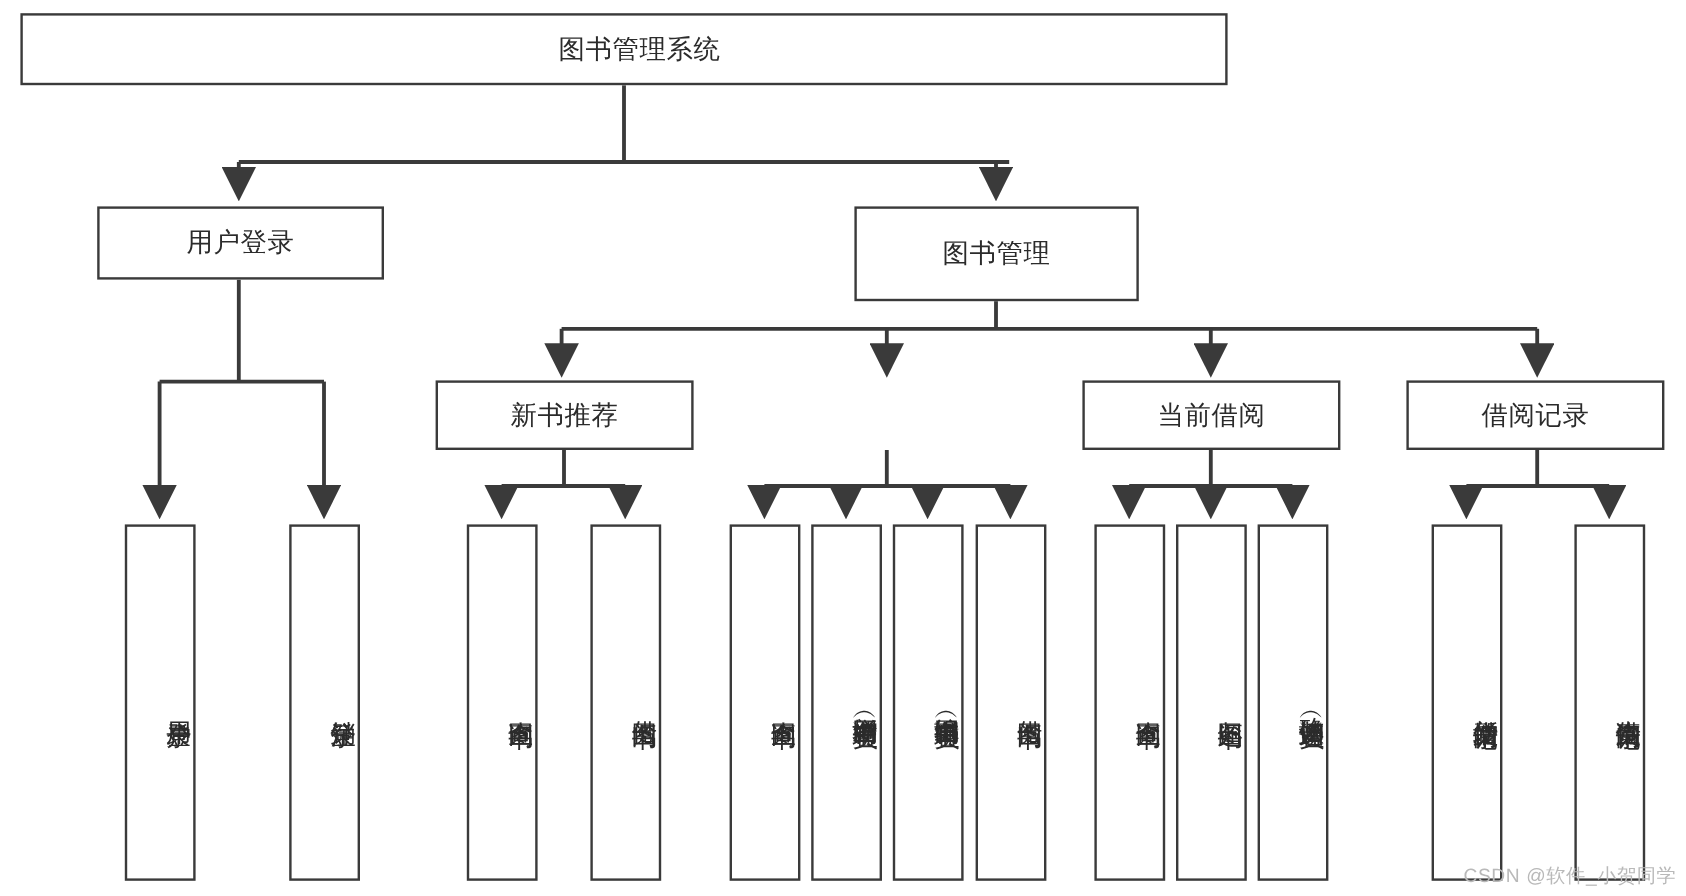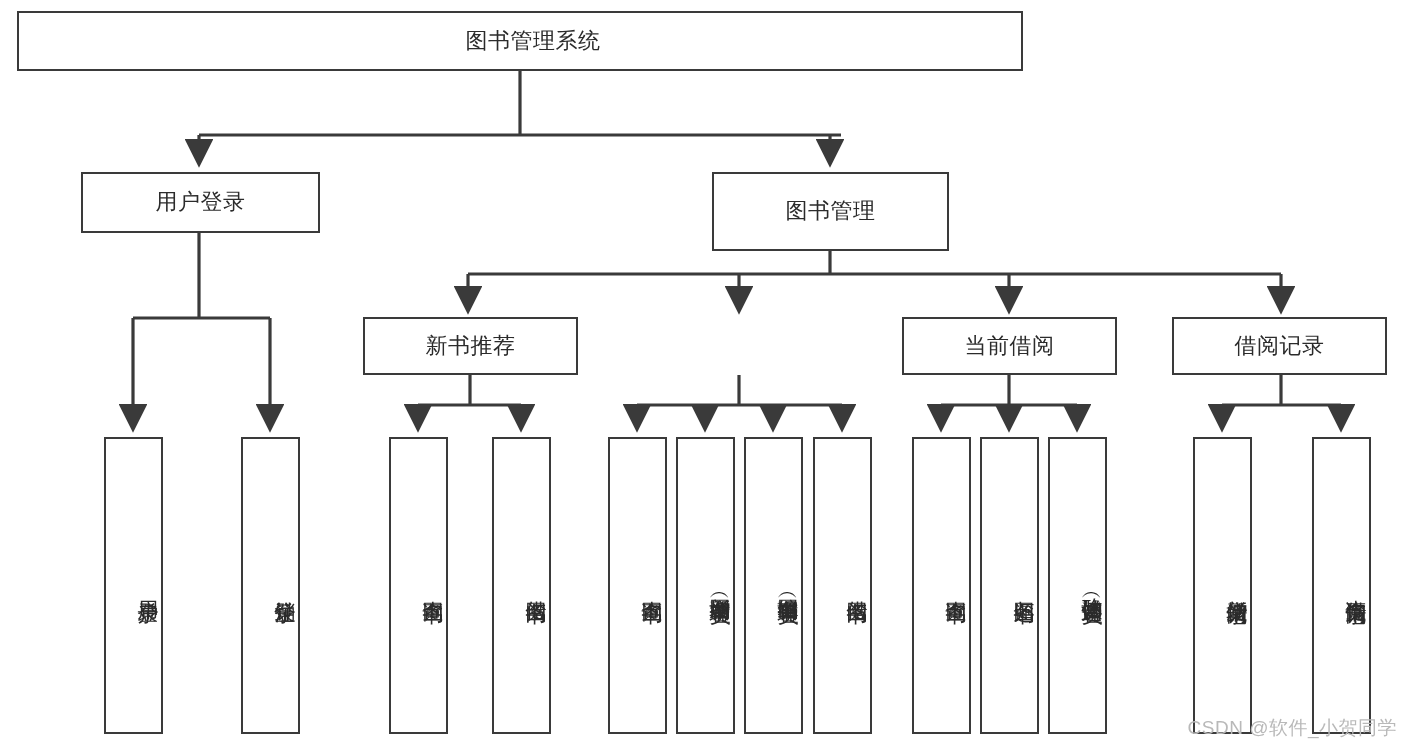--- a/index.html
+++ b/index.html
@@ -55,21 +55,21 @@
   }
   .node.vertical > .node-label {
     writing-mode: vertical-rl;
     text-orientation: upright;
     display: block;
   }
   #watermark {
     position: absolute;
     right: 8px;
     bottom: 6px;
-    font-size: 19px;
+    font-size: 16px;
     color: #b9b9b9;
     white-space: nowrap;
     z-index: 5;
     letter-spacing: 0.5px;
   }
 </style>
 </head>
 <body>
 
 <div id="diagram-root">

